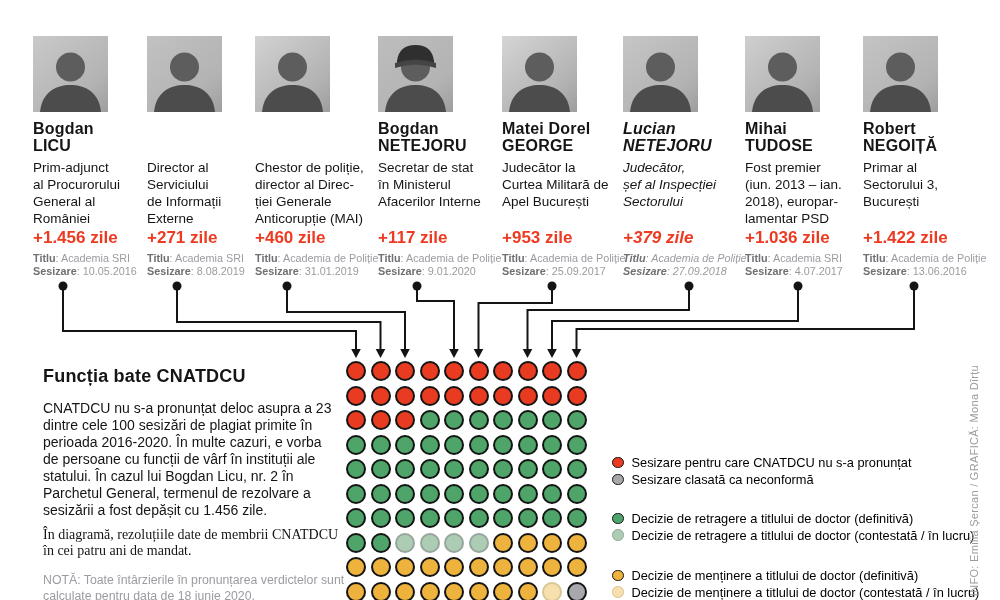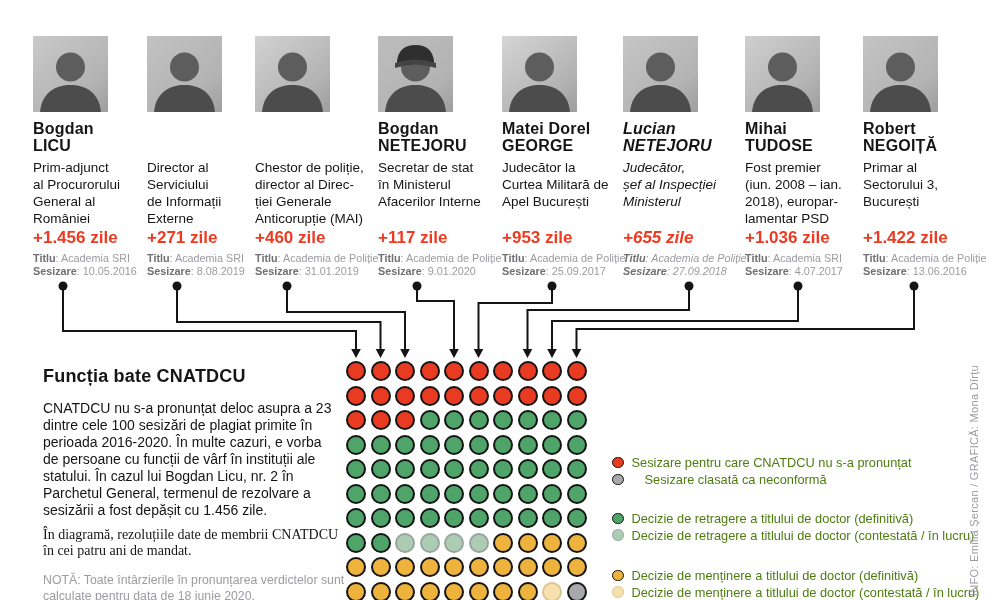--- a/index.html
+++ b/index.html
@@ -30,21 +30,21 @@
   .wdot{position:absolute;width:16px;height:16px;border:2px solid #141414;border-radius:50%;box-sizing:content-box;}
   .c-red{background:var(--red);}
   .c-green{background:var(--green);}
   .c-green_light{background:var(--green-light);border-color:#98a59c;}
   .c-yellow{background:var(--yellow);}
   .c-yellow_light{background:var(--yellow-light);border-color:#d9c793;}
   .c-gray{background:var(--gray);}
   
   .legend-item{position:absolute;left:612px;height:14px;display:flex;align-items:center;white-space:nowrap;}
   .lg-swatch{width:9.5px;height:9.5px;border:1.6px solid #141414;border-radius:50%;box-sizing:content-box;margin-right:8px;flex:0 0 auto;}
-  .lg-label{font-size:12.8px;color:#4d7c0f;}
+  .lg-label{font-size:12.8px;color:#000000;}
   
   #connectors{position:absolute;left:0;top:0;pointer-events:none;}
   
   .credit{
     position:absolute;right:20px;bottom:4px;
     writing-mode:vertical-rl;transform:rotate(180deg);
     font-size:11px;color:#9b9ba1;letter-spacing:.3px;white-space:nowrap;
   }
   :root{
     --red:#e83b21;--red-text:#ee3a20;
@@ -214,42 +214,42 @@
           <path d="M7,76 C9,56 23,49 37.5,49 C52,49 66,56 68,76 Z" fill="#4c4c4c"></path>
         </svg>
       </div>
       <div class="pname">
         <div>Lucian</div>
         <div>NETEJORU</div>
       </div>
       <div class="prole">
         <div>Judecător,</div>
         <div>șef al Inspecției</div>
-        <div>Ministerul</div>
-      </div>
-      <div class="pzile">+655 zile</div>
+        <div>Sectorului</div>
+      </div>
+      <div class="pzile">+379 zile</div>
       <div class="pmeta">
         <div><b>Titlu</b>: Academia de Poliție</div>
         <div><b>Sesizare</b>: 27.09.2018</div>
       </div>
     </div>
     <div class="person" style="left: 745px;">
       <div class="photo" style="background: linear-gradient(140deg, rgb(207, 207, 207) 0%, rgb(179, 179, 179) 70%, rgb(158, 158, 158) 100%);">
         <svg width="75" height="76" viewBox="0 0 75 76">
           <circle cx="37.5" cy="31" r="14.5" fill="#5d5d5d"></circle>
           <path d="M7,76 C9,56 23,49 37.5,49 C52,49 66,56 68,76 Z" fill="#4c4c4c"></path>
         </svg>
       </div>
       <div class="pname">
         <div>Mihai</div>
         <div>TUDOSE</div>
       </div>
       <div class="prole">
         <div>Fost premier</div>
-        <div>(iun. 2008 – ian.</div>
+        <div>(iun. 2013 – ian.</div>
         <div>2018), europar-</div>
         <div>lamentar PSD</div>
       </div>
       <div class="pzile">+1.036 zile</div>
       <div class="pmeta">
         <div><b>Titlu</b>: Academia SRI</div>
         <div><b>Sesizare</b>: 4.07.2017</div>
       </div>
     </div>
     <div class="person" style="left: 863px;">
@@ -382,21 +382,21 @@
     <div class="wdot c-yellow" style="left: 517.5px; top: 581.5px;"></div>
     <div class="wdot c-yellow_light" style="left: 542px; top: 581.5px;"></div>
     <div class="wdot c-gray" style="left: 566.5px; top: 581.5px;"></div>
   </div>
 
 <div id="legend">
     <div class="legend-item" style="top: 455.5px;">
       <span class="lg-swatch" style="background: rgb(232, 59, 33);"></span>
       <span class="lg-label">Sesizare pentru care CNATDCU nu s-a pronunțat</span>
     </div>
-    <div class="legend-item" style="top: 472.5px; gap: 13px;">
+    <div class="legend-item" style="top: 472.5px;">
       <span class="lg-swatch" style="background: rgb(166, 168, 171);"></span>
       <span class="lg-label">Sesizare clasată ca neconformă</span>
     </div>
     <div class="legend-item" style="top: 511.5px;">
       <span class="lg-swatch" style="background: rgb(79, 164, 105);"></span>
       <span class="lg-label">Decizie de retragere a titlului de doctor (definitivă)</span>
     </div>
     <div class="legend-item" style="top: 528px;">
       <span class="lg-swatch" style="background: rgb(172, 205, 179); border-color: rgb(152, 165, 156);"></span>
       <span class="lg-label">Decizie de retragere a titlului de doctor (contestată / în lucru)</span>

